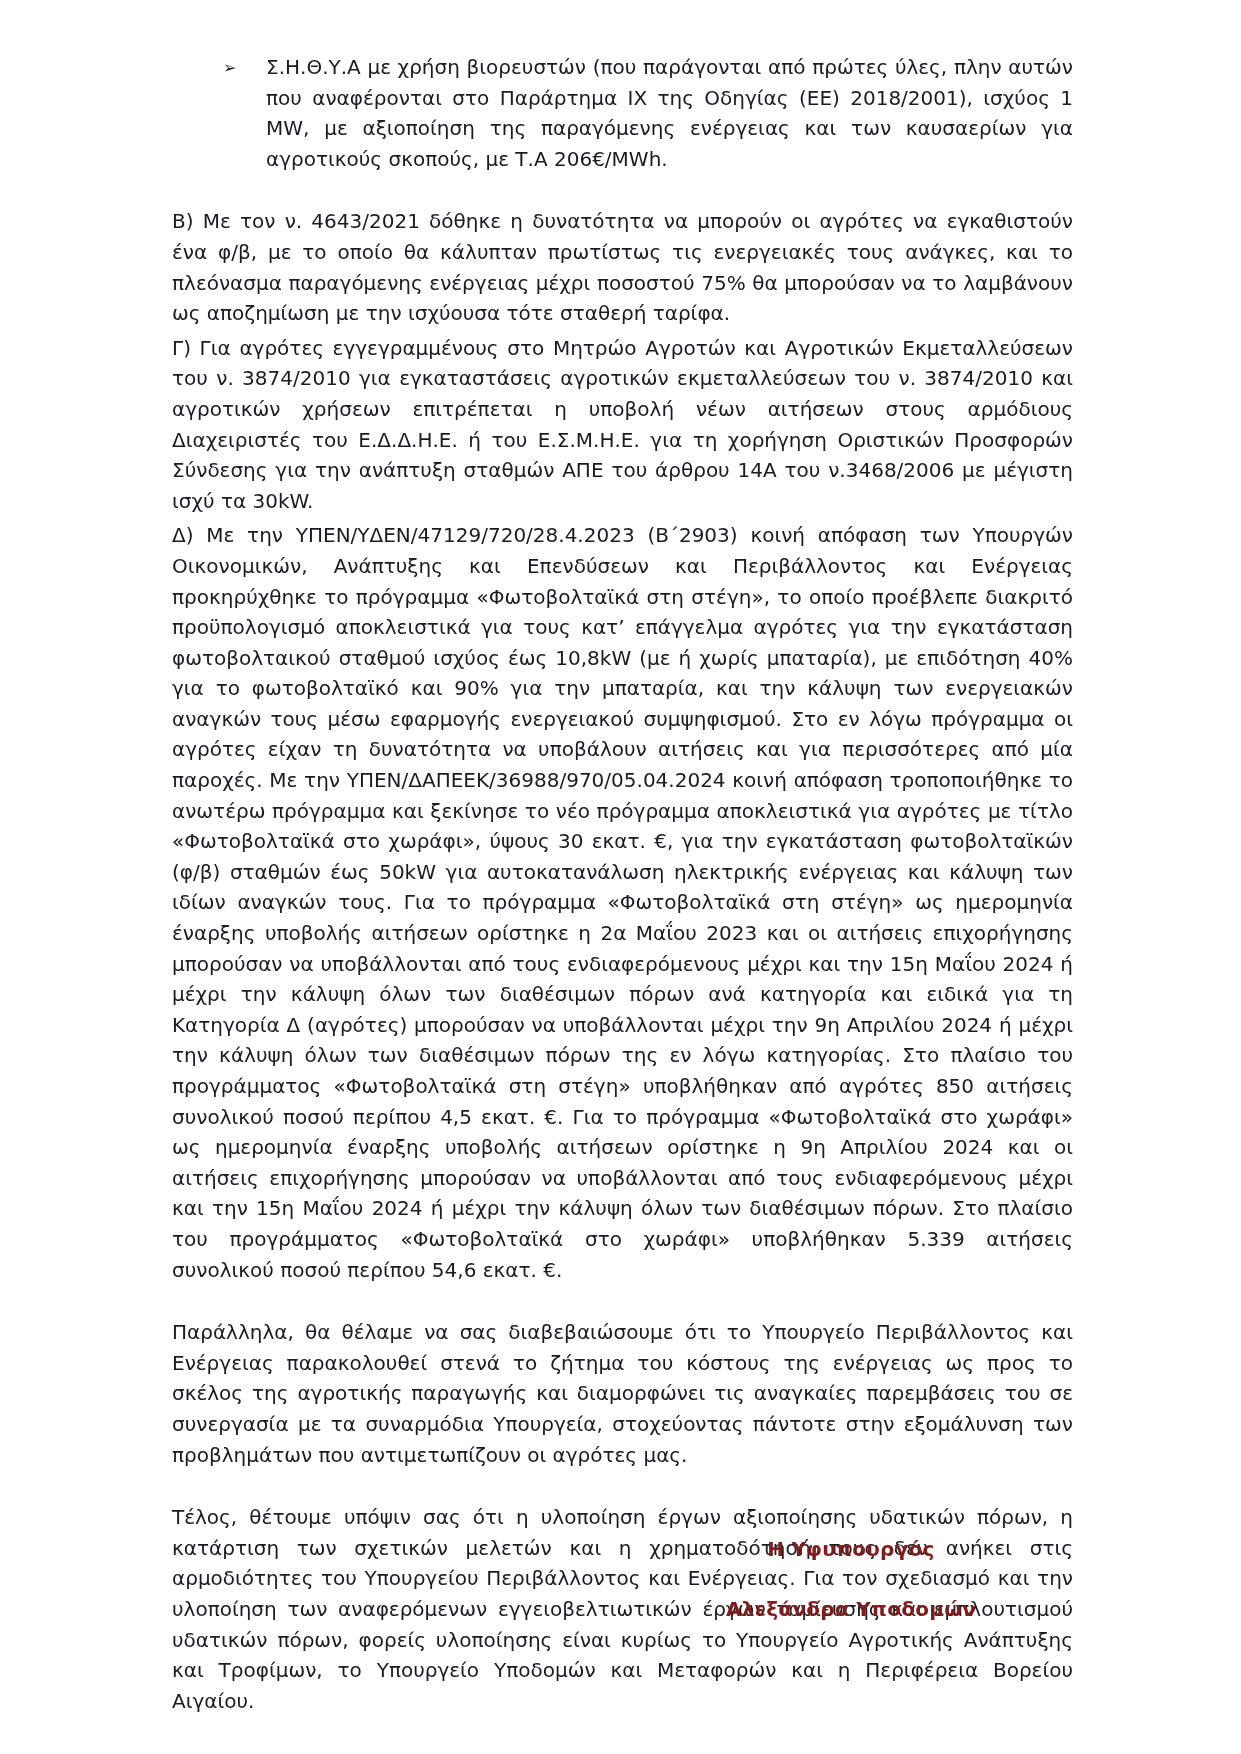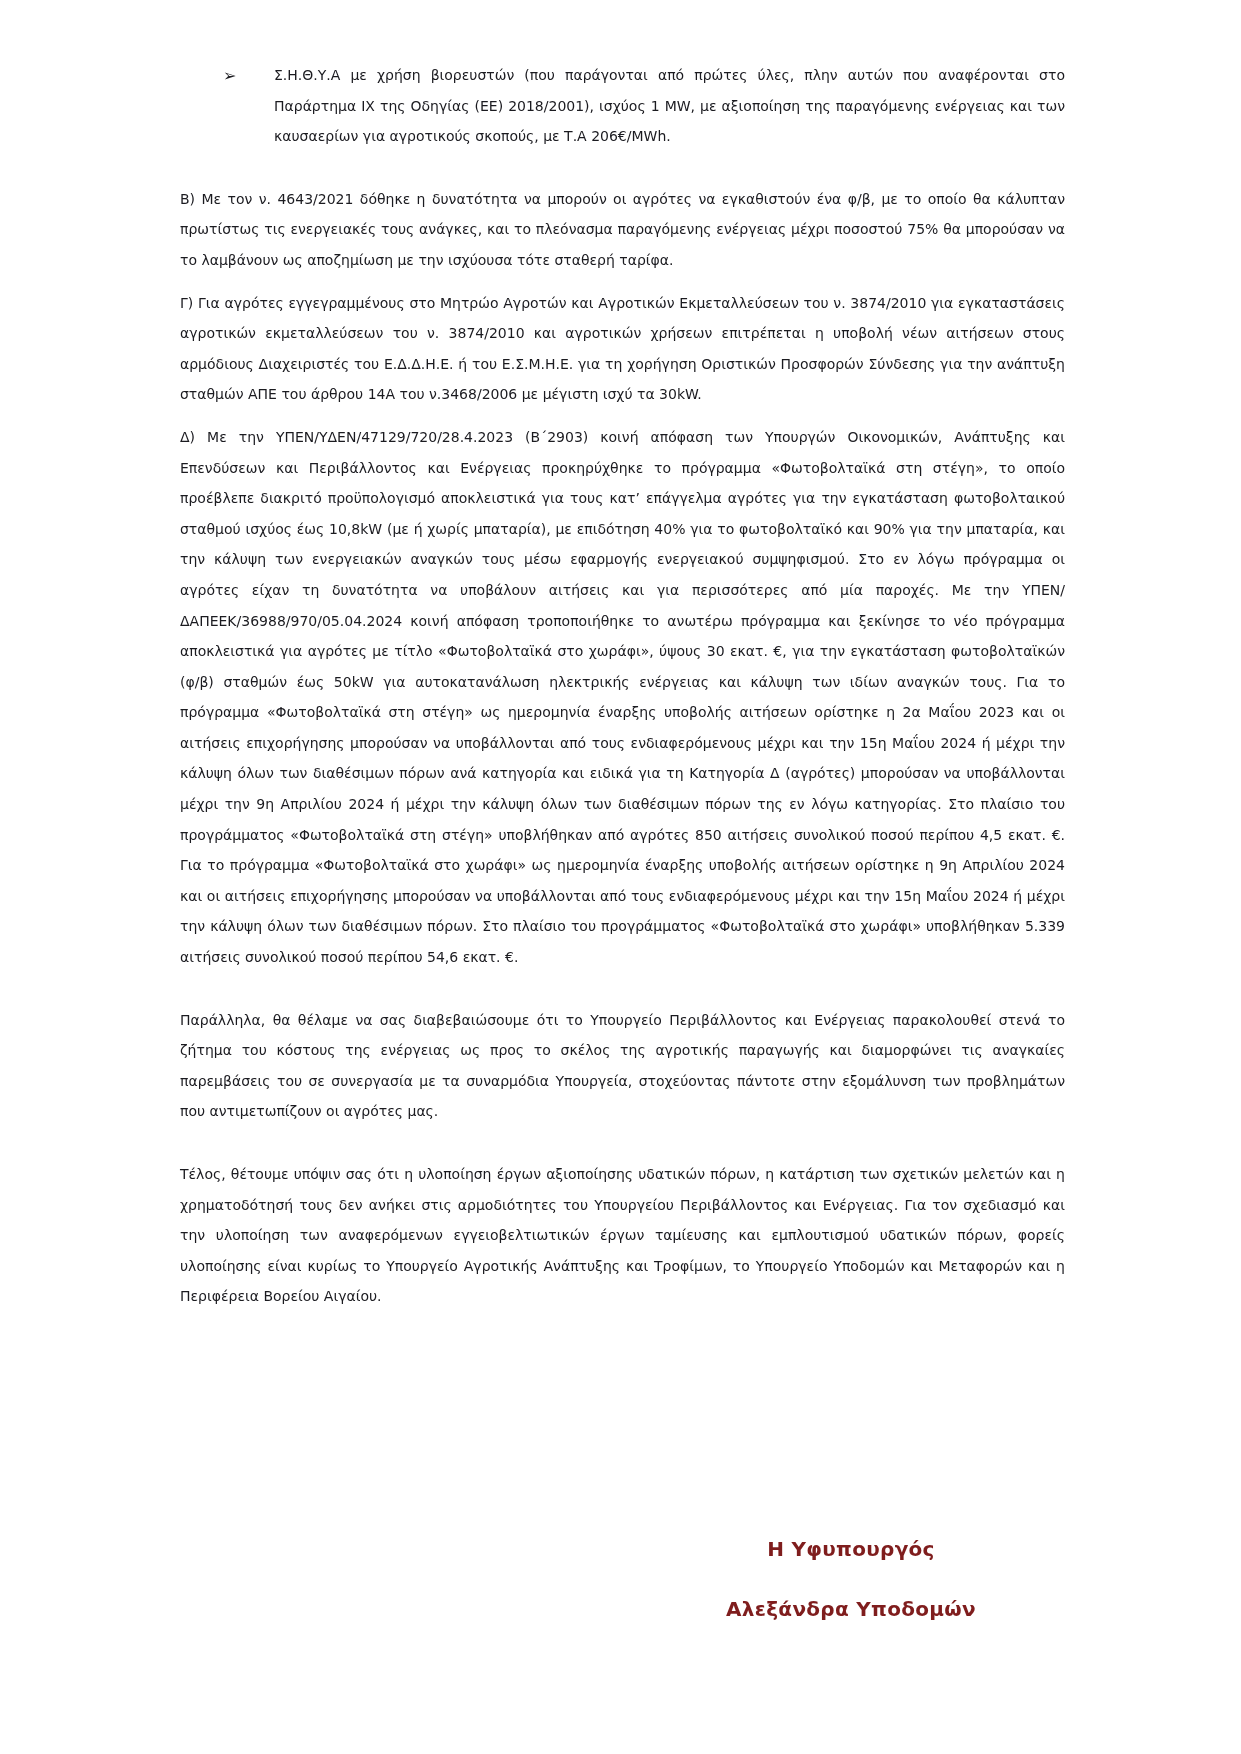--- a/index.html
+++ b/index.html
@@ -16,24 +16,24 @@
     font-family: "DejaVu Sans", "Liberation Sans", sans-serif;
     color: #1b1b20;
   }
   .content {
     position: absolute;
     left: 168px;
     top: 48px;
     width: 909px;
   }
   .para, .bullet-text {
-    font-size: 14px;
+    font-size: 20px;
     line-height: 30.6px;
     text-align: justify;
-    margin: 12px;
+    margin: 4px;
   }
   .bullet-item {
     position: relative;
     padding-left: 94px;
     margin: 0;
   }
   .bullet-item .marker {
     position: absolute;
     left: 55px;
     top: 1px;

